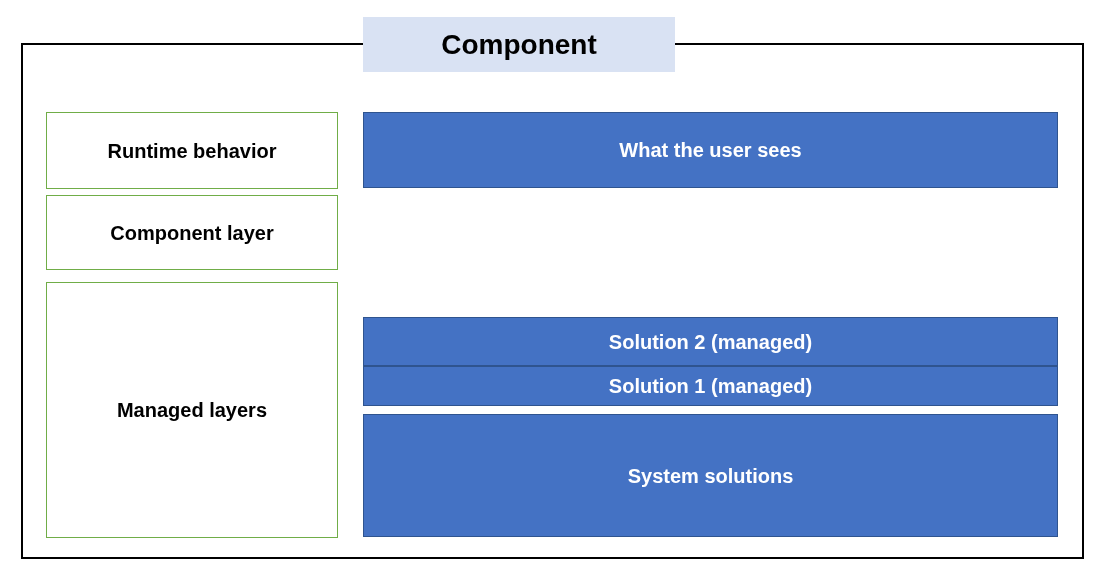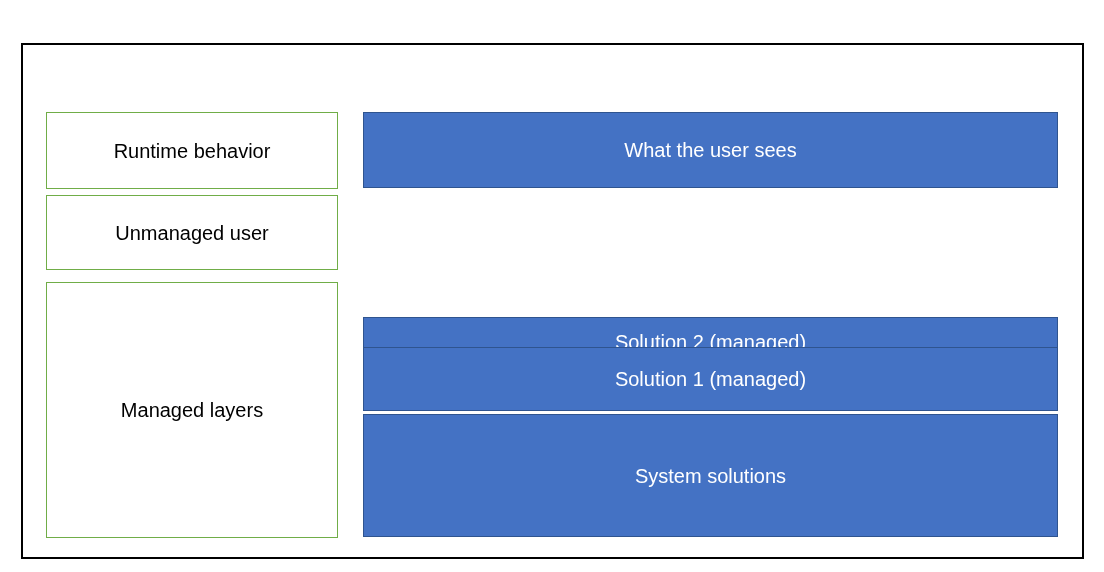--- a/index.html
+++ b/index.html
@@ -44,20 +44,21 @@
   .box {
     position: absolute;
     display: flex;
     align-items: center;
     justify-content: center;
     text-align: right;
     box-sizing: border-box;
     font-size: 20px;
     z-index: 2;
     line-height: 1.2;
+    font-weight: bold;
   }
   .green-box {
     left: 46px;
     width: 292px;
     background: #ffffff;
     border: 1.5px solid #70ad47;
     color: #000000;
   }
   .blue-box {
     left: 363px;
@@ -65,34 +66,35 @@
     background: #4472c4;
     border: 1.5px solid #2f548f;
     color: #ffffff;
   }
   .lb1 { top: 112px; height: 77px; }
   .lb2 { top: 195px; height: 75px; }
   .lb3 { top: 282px; height: 256px; }
   .rb1 { top: 112px; height: 76px; }
   .rb2 { top: 197px; height: 74px; }
   .rb3 { top: 285px; height: 49px; margin-top: 32px; }
-  .rb4 { top: 347px; height: 64px; }
+  .rb4 { top: 366px; height: 40px; }
   .rb5 { top: 414px; height: 123px; }
 </style>
 </head>
 <body>
 
 <div class="canvas">
 
   <div class="outer-frame"></div>
 
+  <div class="title-box">Component</div>
 
   <div class="box green-box lb1">Runtime behavior</div>
 
-  <div class="box green-box lb2">Unmanaged user</div>
+  <div class="box green-box lb2">Component layer</div>
 
   <div class="box green-box lb3">Managed layers</div>
 
   <div class="box blue-box rb1">What the user sees</div>
 
 
   <div class="box blue-box rb3">Solution 2 (managed)</div>
 
   <div class="box blue-box rb4">Solution 1 (managed)</div>
 

